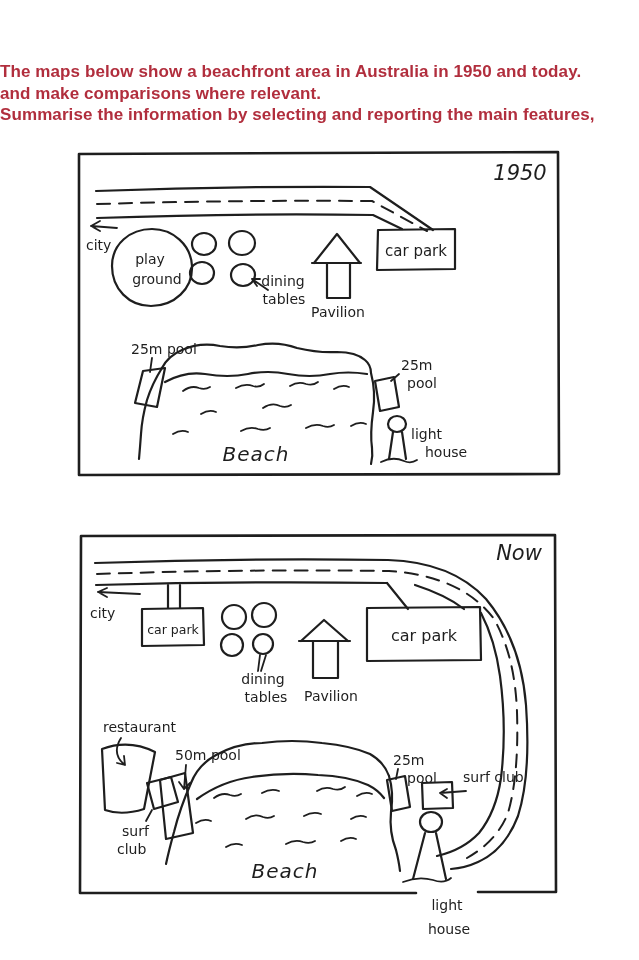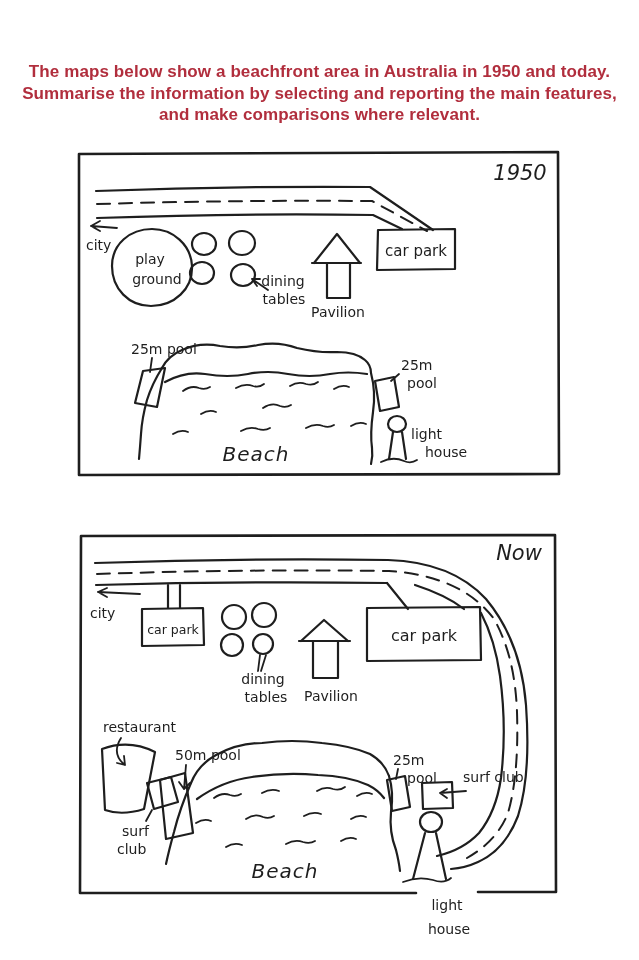--- a/index.html
+++ b/index.html
@@ -1,40 +1,40 @@
 <!DOCTYPE html>
 <html><head>
 <meta charset="utf-8">
 <style>
   html,body{margin:0;padding:0;background:#ffffff;}
   .page{position:relative;width:639px;height:960px;background:#ffffff;overflow:hidden;
         font-family:"Liberation Sans",sans-serif;}
-  .instruction{position:absolute;top:61px;left:0;right:0;text-align:center;
+  .instruction{position:absolute;top:61px;left:0;right:0;text-align:left;
         color:#b12e3d;font-weight:700;font-size:17px;line-height:21.5px;letter-spacing:0.1px;}
   svg.figure{position:absolute;left:0;top:0;}
   svg .ink{fill:none;stroke:#1e1e1e;stroke-width:2.2;stroke-linecap:round;stroke-linejoin:round;}
   svg .frame{stroke-width:2.6;}
   svg .dash{stroke-dasharray:13 9;stroke-width:2;}
   svg .thin{stroke-width:1.8;}
   svg text{fill:#1e1e1e;stroke:none;font-family:"DejaVu Sans",sans-serif;font-size:14px;}
   svg text.title{font-size:21px;font-style:italic;}
   svg text.beach{font-size:20px;font-style:italic;letter-spacing:1px;}
   svg text.t15{font-size:15px;}
   svg text.t16{font-size:16px;}
   svg text.t12{font-size:12.5px;}
 </style>
 </head>
 <body>
 
 <div class="page">
 
   <div class="instruction">
     <div>The maps below show a beachfront area in Australia in 1950 and today.</div>
+    <div>and make comparisons where relevant.</div>
     <div>Summarise the information by selecting and reporting the main features,</div>
-    <div>and make comparisons where relevant.</div>
   </div>
 
   <svg class="figure" width="639" height="960" viewBox="0 0 639 960">
 
     <g>
       <path class="ink frame" d="M 79,154 L 558,152 L 559,474 L 79,475 Z"></path>
       <text class="title" x="520" y="180" text-anchor="middle">1950</text>
 
       <g>
         <path class="ink" d="M 96,191 Q 230,186 370,187 L 433,230"></path>

